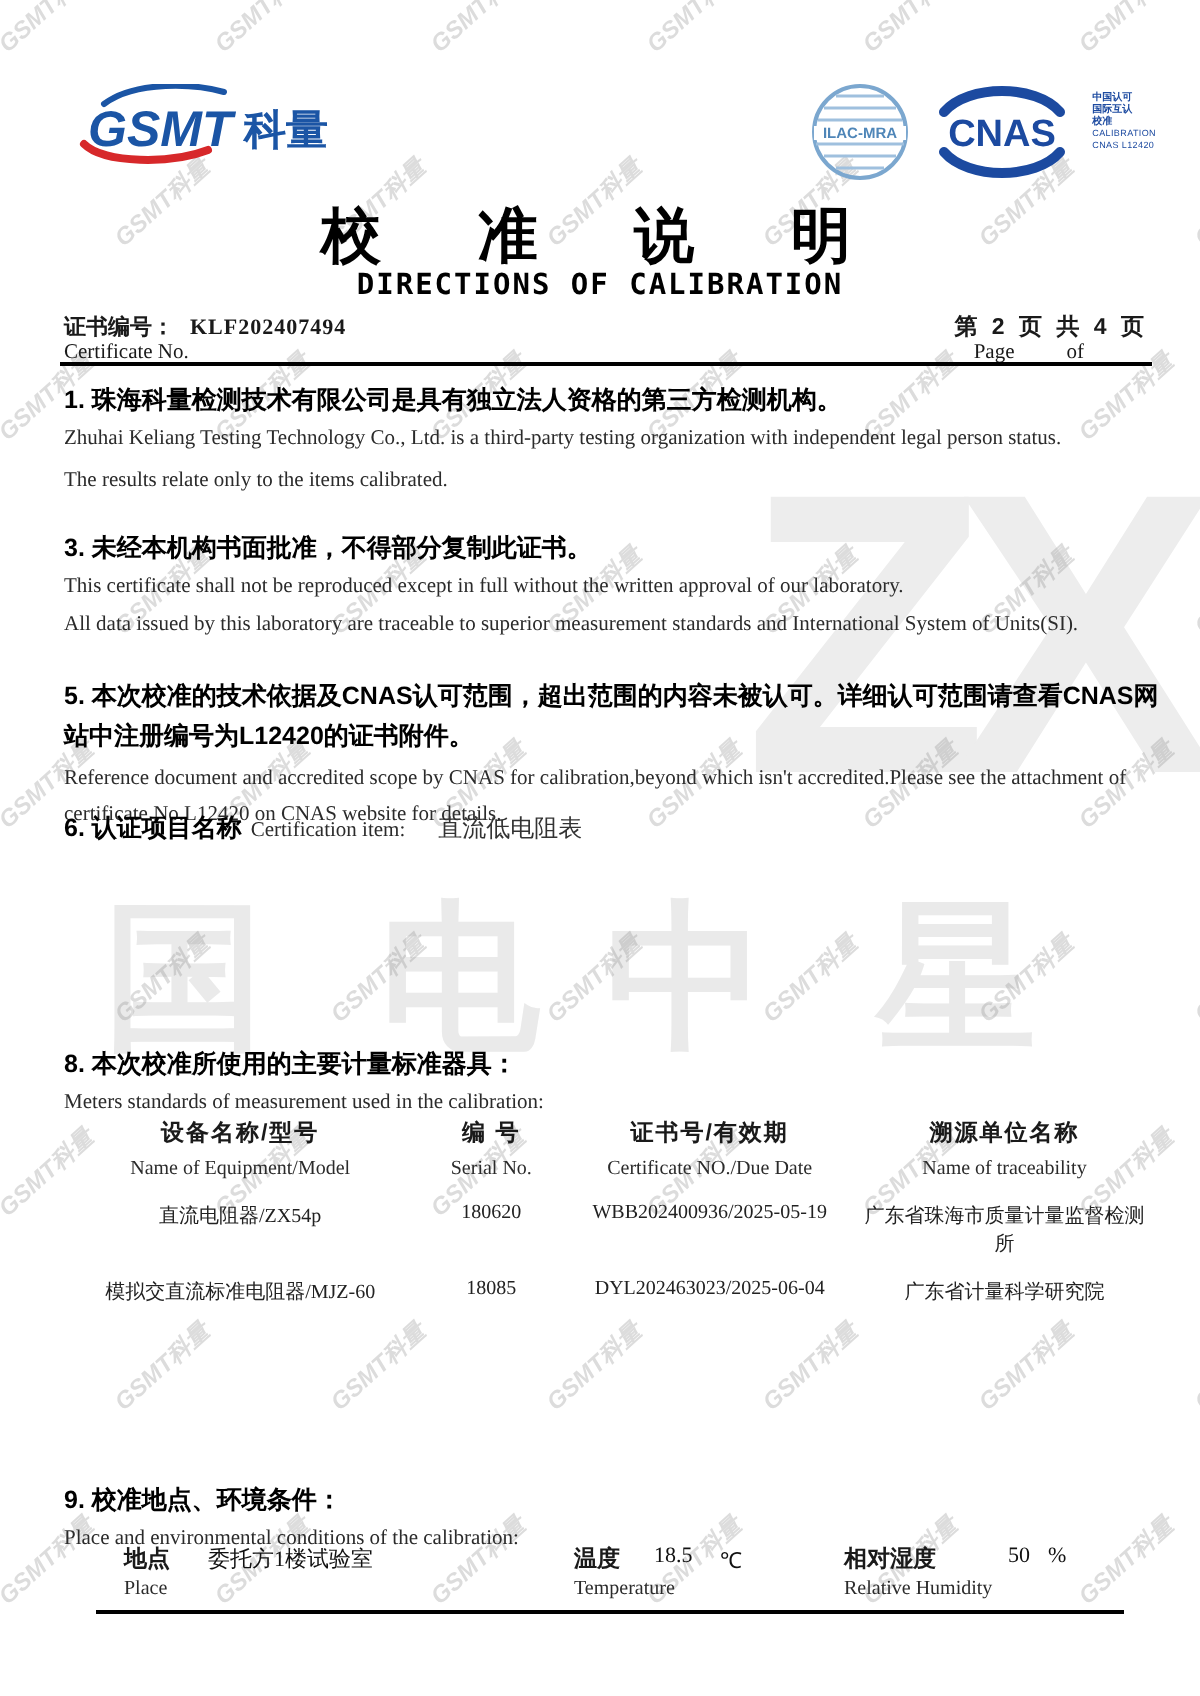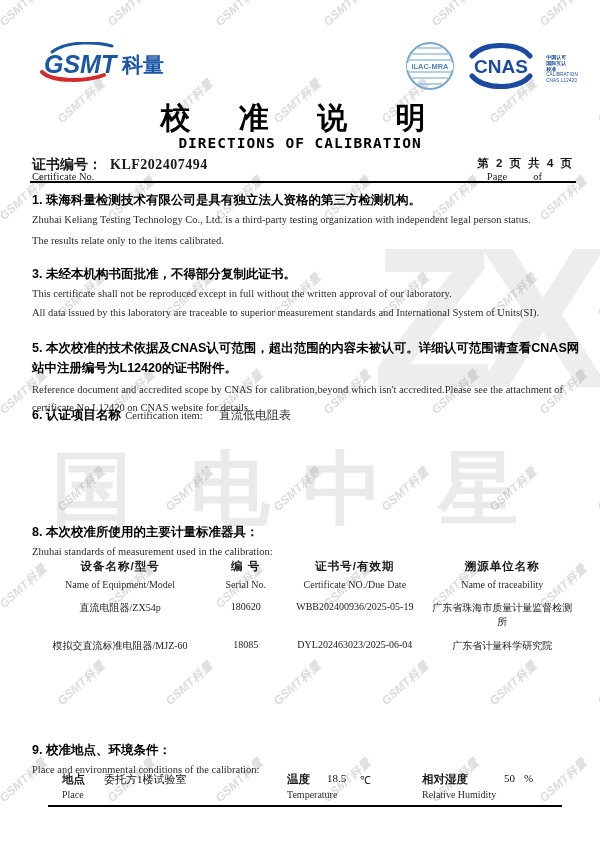--- a/index.html
+++ b/index.html
@@ -19,33 +19,33 @@
     color:#ededed; letter-spacing:-18px; line-height:1;
   }
   .wm-big-char {
     position:absolute; top:436px; font:bold 80px "Liberation Sans", sans-serif; color:#eaeaea;
   }
   
   #page { position:absolute; inset:0; z-index:1; }
   .abs { position:absolute; }
   
   #gsmt-logo { left:38px; top:42px; }
-  #seals { right:22px; top:40px; display:flex; align-items:center; gap:8px; }
+  #seals { right:22px; top:40px; display:flex; align-items:flex-start; gap:8px; }
   .cnas-text-block { display:flex; flex-direction:column; line-height:5px; padding-top:6px; }
   .cnas-text-cn { font-size:5px; font-weight:bold; color:#1c4aa0; line-height:6px; }
   .cnas-text-en { font-size:4.5px; color:#1c4aa0; line-height:6px; letter-spacing:0.2px; }
   .title-cn {
     left:0; right:0; top:98px; text-align:center; font-size:30px; font-weight:bold;
     letter-spacing:14px; word-spacing:12px; color:#000;
   }
   .title-en {
     left:0; right:0; top:135px; text-align:center; font-family:"DejaVu Sans Mono", monospace;
     font-size:14.5px; font-weight:bold; letter-spacing:1px; color:#000;
   }
-  .certline-cn { left:32px; top:156px; font-size:14px; font-weight:bold; }
+  .certline-cn { left:32px; top:156px; font-size:11px; font-weight:bold; }
   .certline-cn .cert-value { font-family:"Liberation Serif", serif; font-weight:bold; margin-left:8px; letter-spacing:0.5px; }
   .certline-en { left:32px; top:171px; font-family:"Liberation Serif", serif; font-size:10.5px; }
   .pageinfo-cn { right:26px; top:156px; font-size:11.5px; font-weight:bold; letter-spacing:2px; }
   .pageinfo-en { right:58px; top:171px; font-family:"Liberation Serif", serif; font-size:10.5px; display:flex; gap:26px; }
   .hr-top { left:30px; top:181px; width:546px; height:2px; background:#000; }
   .hr-bottom { left:48px; top:805px; width:514px; height:1.5px; background:#000; }
   
   .item { left:32px; width:548px; }
   .item-cn { font-size:12.5px; font-weight:bold; color:#000; line-height:17px; }
   .item-en { font-family:"Liberation Serif", serif; font-size:10.5px; color:#2b2b2b; line-height:15px; margin-top:3px; }
@@ -196,21 +196,21 @@
 
   <div class="abs item" style="top:405px">
     <span class="item-cn">6. 认证项目名称</span>
     <span class="inline-en">Certification item:</span>
     <span class="inline-serif-cn" style="margin-left:12px">直流低电阻表</span>
   </div>
 
 
   <div class="abs item" style="top:524px">
     <div class="item-cn">8. 本次校准所使用的主要计量标准器具：</div>
-    <div class="item-en">Zhuhai standards of measurement used in the calibration:</div>
+    <div class="item-en">Meters standards of measurement used in the calibration:</div>
   </div>
 
   <div class="abs std-table">
     <div class="tr">
       <div class="c1 th-cn">设备名称/型号</div>
       <div class="c2 th-cn">编  号</div>
       <div class="c3 th-cn">证书号/有效期</div>
       <div class="c4 th-cn">溯源单位名称</div>
     </div>
     <div class="tr">

